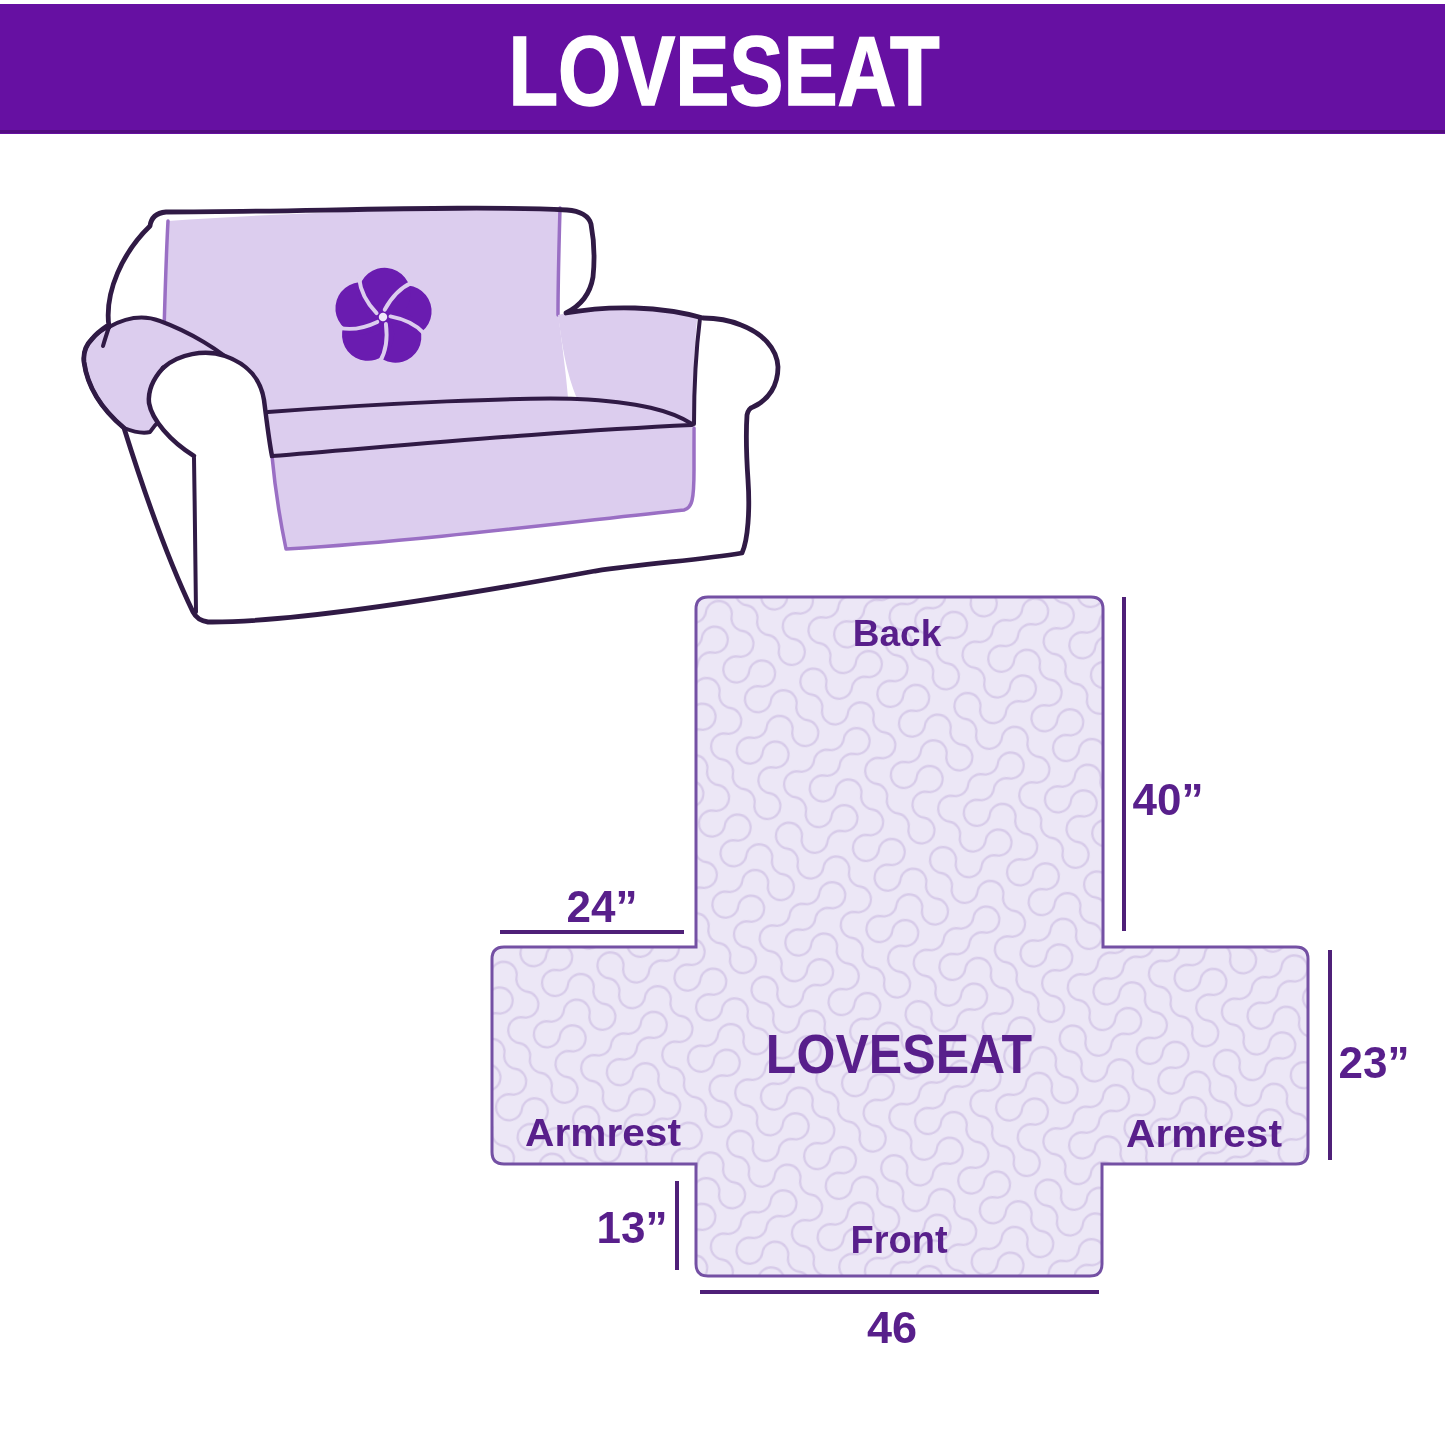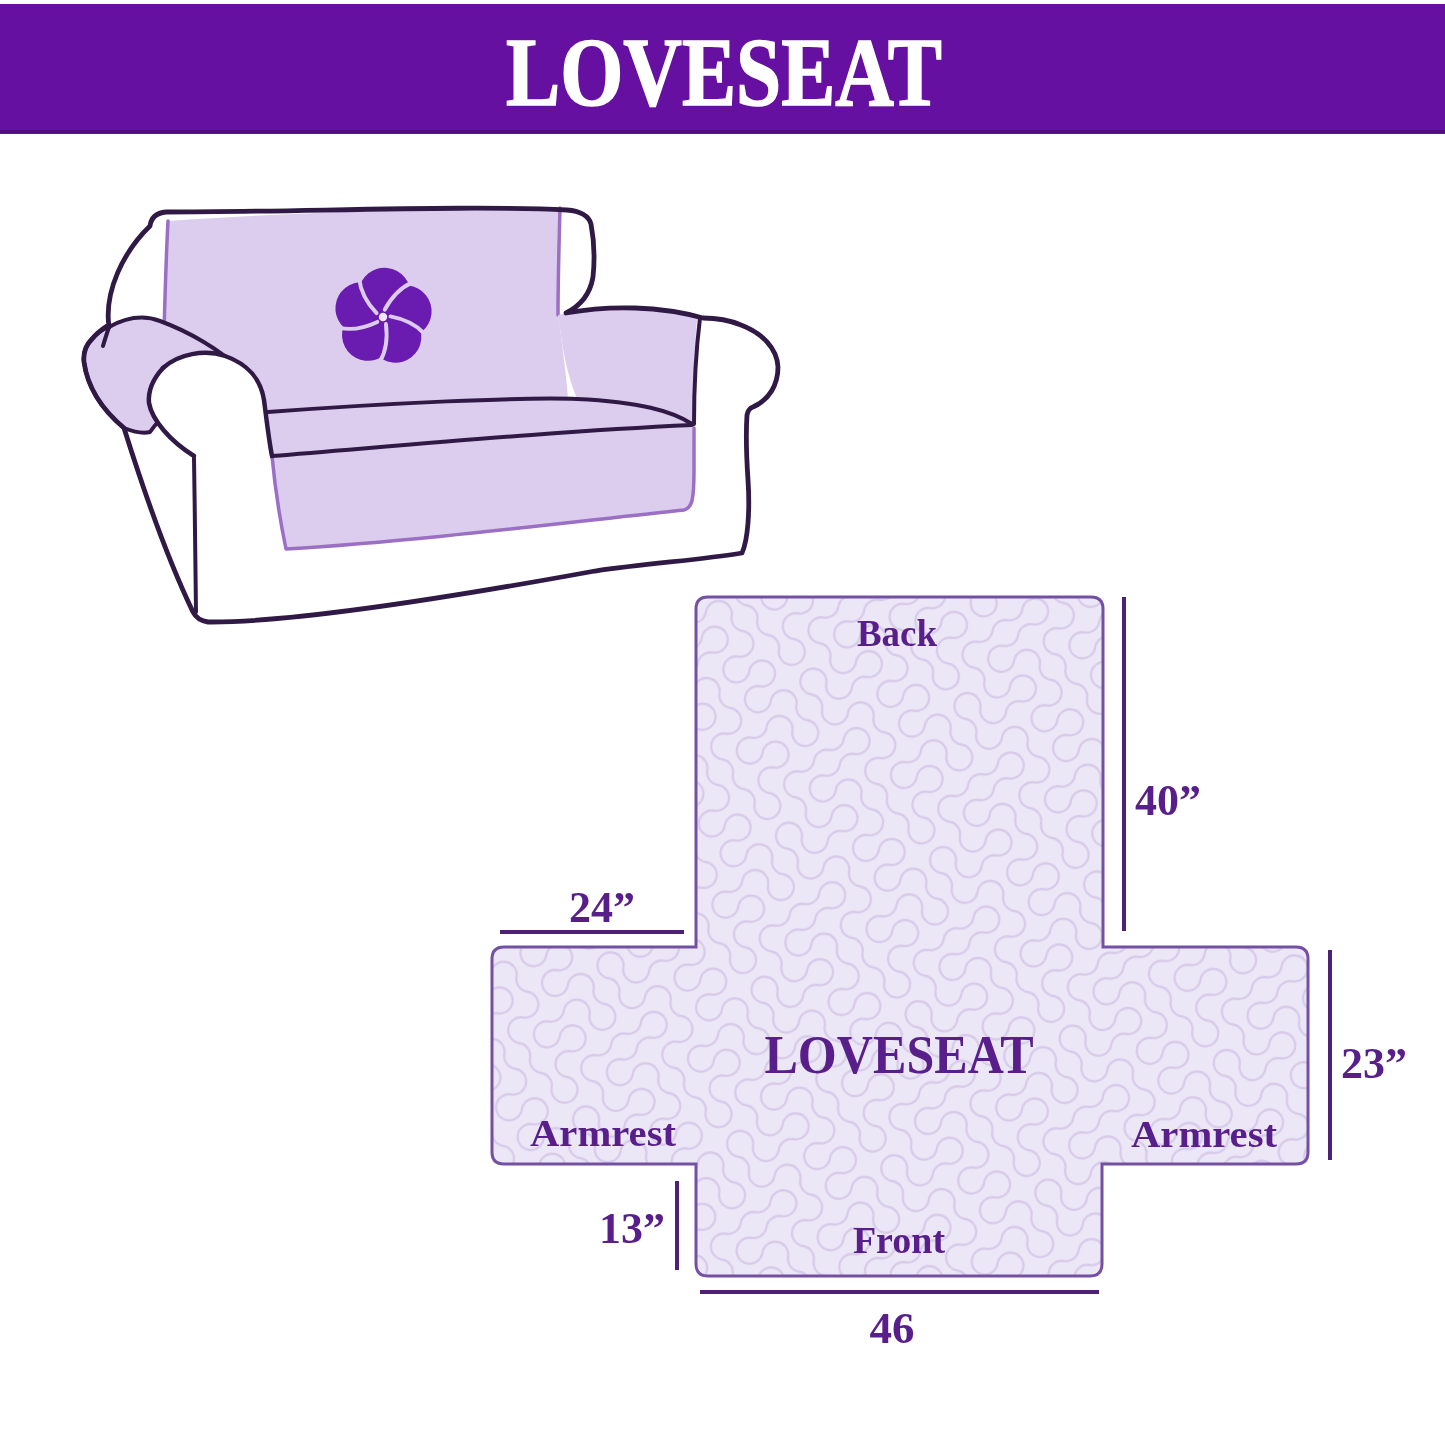--- a/index.html
+++ b/index.html
@@ -1,16 +1,16 @@
 <!DOCTYPE html>
 <html><head>
 <meta charset="utf-8">
 <style>
   html,body{margin:0;padding:0;background:#ffffff;}
-  .page{position:relative;width:1445px;height:1445px;overflow:hidden;font-family:Liberation Serif, serif;}
+  .page{position:relative;width:1445px;height:1445px;overflow:hidden;font-family:Liberation Sans, sans-serif;}
   svg{position:absolute;top:0;left:0;}
 </style>
 </head>
 <body>
 <div class="page">
 <svg width="1445" height="1445" viewBox="0 0 1445 1445">
   <defs>
     <pattern id="meander" width="156" height="156" patternUnits="userSpaceOnUse" patternTransform="rotate(9)">
       <rect width="156" height="156" fill="#ece7f6"></rect>
       <path d="M0,13.0 A13.0,13.0 0 0 0 13.0,0 M13.0,26 A13.0,13.0 0 0 1 26,13.0 M39.0,0 A13.0,13.0 0 0 0 52,13.0 M26,13.0 A13.0,13.0 0 0 1 39.0,26 M65.0,0 A13.0,13.0 0 0 0 78,13.0 M52,13.0 A13.0,13.0 0 0 1 65.0,26 M78,13.0 A13.0,13.0 0 0 0 91.0,0 M91.0,26 A13.0,13.0 0 0 1 104,13.0 M104,13.0 A13.0,13.0 0 0 0 117.0,0 M117.0,26 A13.0,13.0 0 0 1 130,13.0 M130,13.0 A13.0,13.0 0 0 0 143.0,0 M143.0,26 A13.0,13.0 0 0 1 156,13.0 M0,39.0 A13.0,13.0 0 0 0 13.0,26 M13.0,52 A13.0,13.0 0 0 1 26,39.0 M39.0,26 A13.0,13.0 0 0 0 52,39.0 M26,39.0 A13.0,13.0 0 0 1 39.0,52 M65.0,26 A13.0,13.0 0 0 0 78,39.0 M52,39.0 A13.0,13.0 0 0 1 65.0,52 M91.0,26 A13.0,13.0 0 0 0 104,39.0 M78,39.0 A13.0,13.0 0 0 1 91.0,52 M117.0,26 A13.0,13.0 0 0 0 130,39.0 M104,39.0 A13.0,13.0 0 0 1 117.0,52 M143.0,26 A13.0,13.0 0 0 0 156,39.0 M130,39.0 A13.0,13.0 0 0 1 143.0,52 M0,65.0 A13.0,13.0 0 0 0 13.0,52 M13.0,78 A13.0,13.0 0 0 1 26,65.0 M26,65.0 A13.0,13.0 0 0 0 39.0,52 M39.0,78 A13.0,13.0 0 0 1 52,65.0 M52,65.0 A13.0,13.0 0 0 0 65.0,52 M65.0,78 A13.0,13.0 0 0 1 78,65.0 M91.0,52 A13.0,13.0 0 0 0 104,65.0 M78,65.0 A13.0,13.0 0 0 1 91.0,78 M104,65.0 A13.0,13.0 0 0 0 117.0,52 M117.0,78 A13.0,13.0 0 0 1 130,65.0 M143.0,52 A13.0,13.0 0 0 0 156,65.0 M130,65.0 A13.0,13.0 0 0 1 143.0,78 M0,91.0 A13.0,13.0 0 0 0 13.0,78 M13.0,104 A13.0,13.0 0 0 1 26,91.0 M39.0,78 A13.0,13.0 0 0 0 52,91.0 M26,91.0 A13.0,13.0 0 0 1 39.0,104 M52,91.0 A13.0,13.0 0 0 0 65.0,78 M65.0,104 A13.0,13.0 0 0 1 78,91.0 M78,91.0 A13.0,13.0 0 0 0 91.0,78 M91.0,104 A13.0,13.0 0 0 1 104,91.0 M117.0,78 A13.0,13.0 0 0 0 130,91.0 M104,91.0 A13.0,13.0 0 0 1 117.0,104 M143.0,78 A13.0,13.0 0 0 0 156,91.0 M130,91.0 A13.0,13.0 0 0 1 143.0,104 M0,117.0 A13.0,13.0 0 0 0 13.0,104 M13.0,130 A13.0,13.0 0 0 1 26,117.0 M39.0,104 A13.0,13.0 0 0 0 52,117.0 M26,117.0 A13.0,13.0 0 0 1 39.0,130 M65.0,104 A13.0,13.0 0 0 0 78,117.0 M52,117.0 A13.0,13.0 0 0 1 65.0,130 M78,117.0 A13.0,13.0 0 0 0 91.0,104 M91.0,130 A13.0,13.0 0 0 1 104,117.0 M117.0,104 A13.0,13.0 0 0 0 130,117.0 M104,117.0 A13.0,13.0 0 0 1 117.0,130 M143.0,104 A13.0,13.0 0 0 0 156,117.0 M130,117.0 A13.0,13.0 0 0 1 143.0,130 M0,143.0 A13.0,13.0 0 0 0 13.0,130 M13.0,156 A13.0,13.0 0 0 1 26,143.0 M26,143.0 A13.0,13.0 0 0 0 39.0,130 M39.0,156 A13.0,13.0 0 0 1 52,143.0 M52,143.0 A13.0,13.0 0 0 0 65.0,130 M65.0,156 A13.0,13.0 0 0 1 78,143.0 M78,143.0 A13.0,13.0 0 0 0 91.0,130 M91.0,156 A13.0,13.0 0 0 1 104,143.0 M117.0,130 A13.0,13.0 0 0 0 130,143.0 M104,143.0 A13.0,13.0 0 0 1 117.0,156 M130,143.0 A13.0,13.0 0 0 0 143.0,130 M143.0,156 A13.0,13.0 0 0 1 156,143.0" fill="none" stroke="#d7cbe9" stroke-width="2.3"></path>

